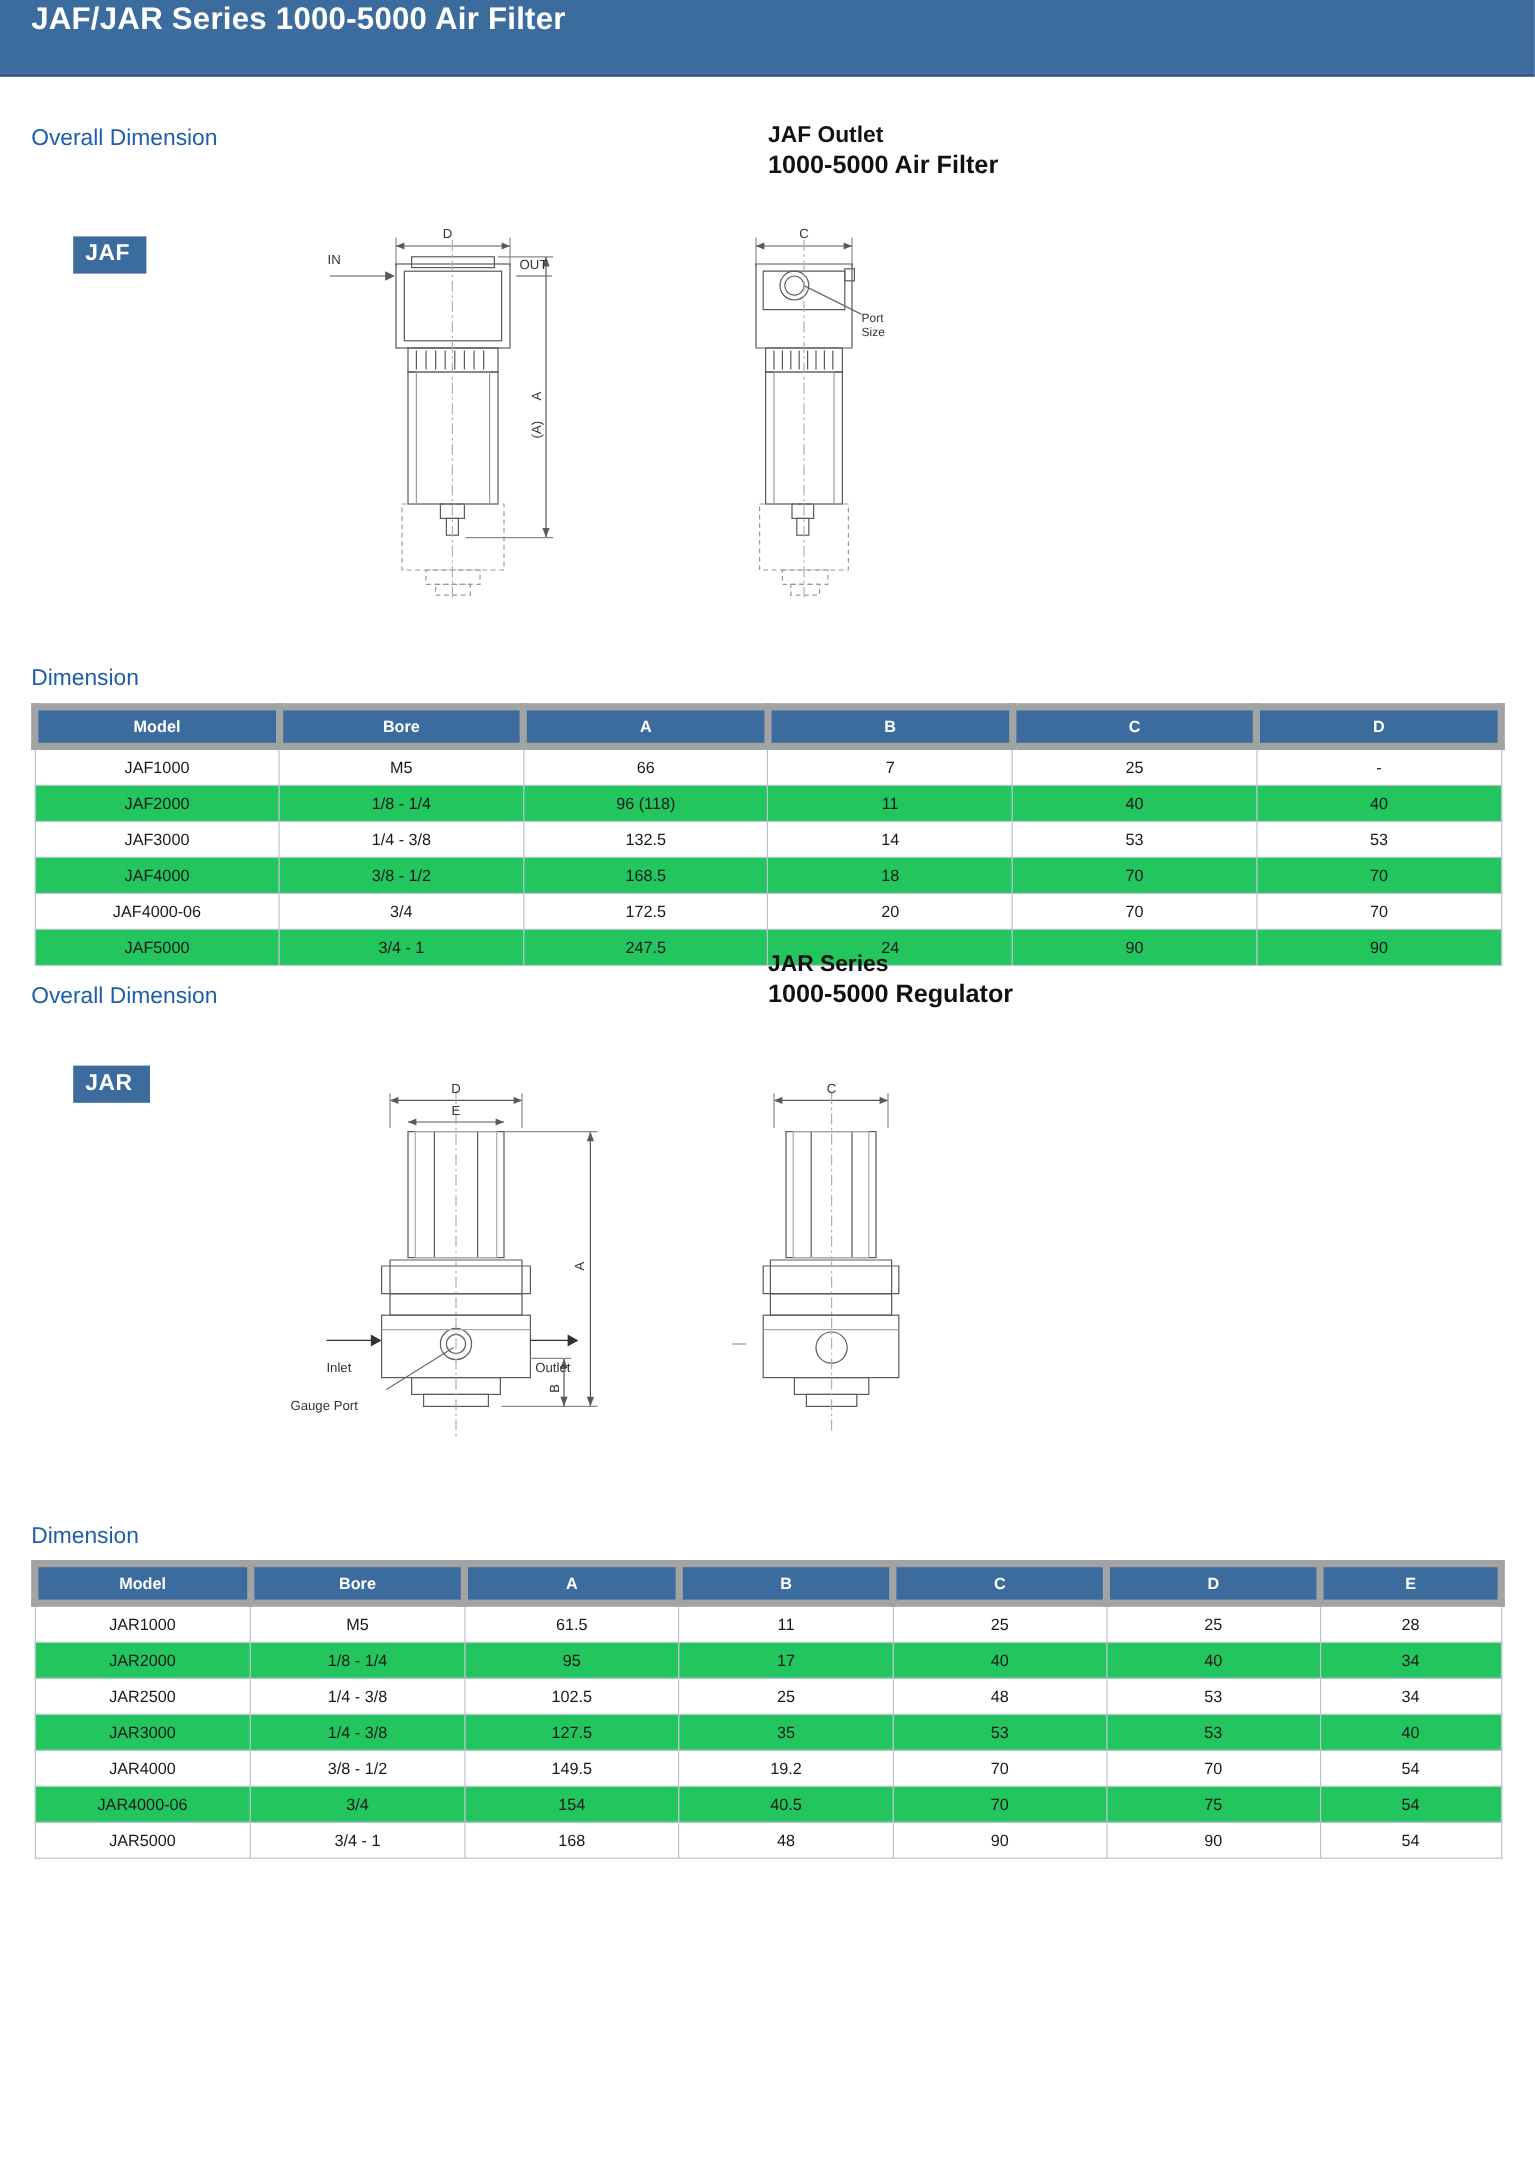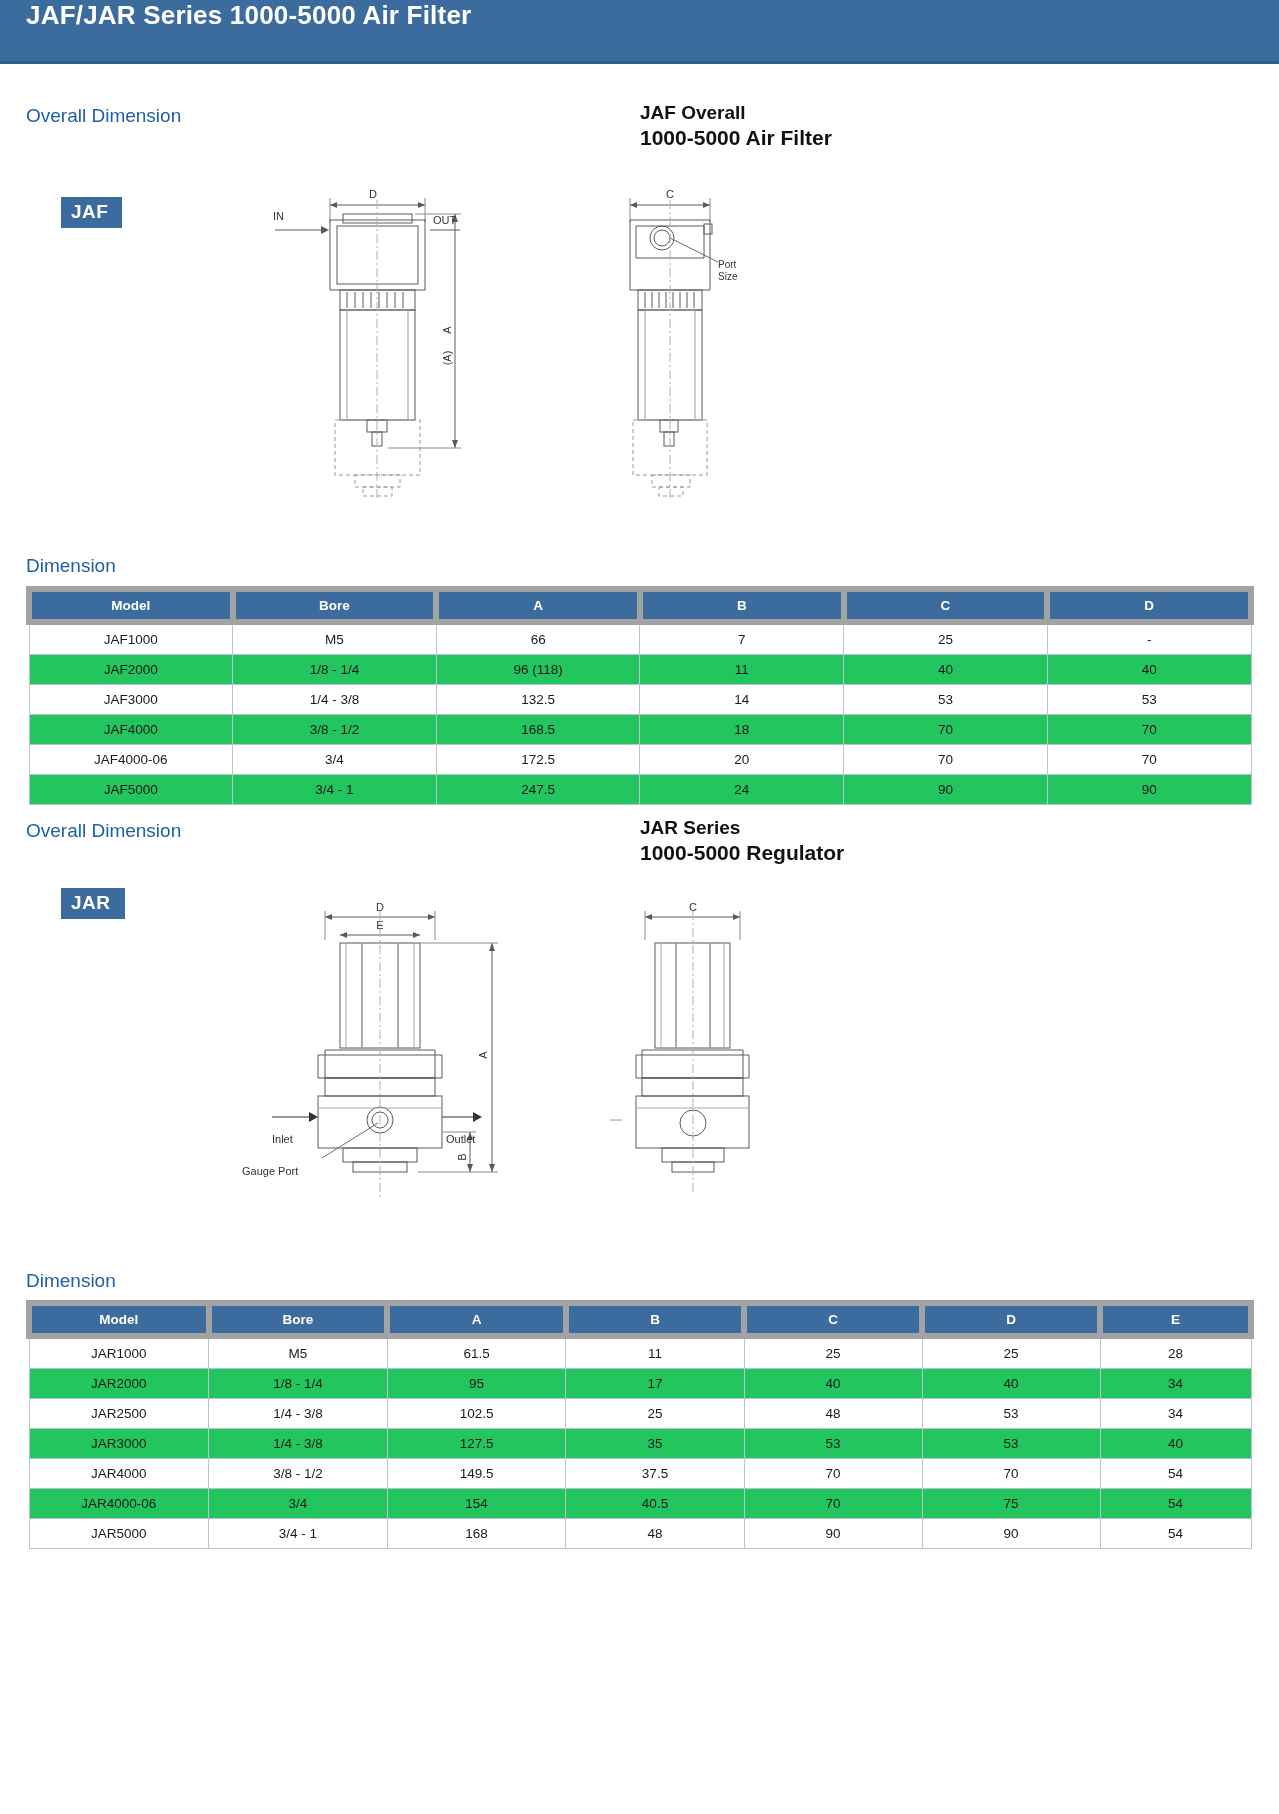--- a/index.html
+++ b/index.html
@@ -119,21 +119,21 @@
 <div class="page">
 
   <div class="header-bar">
     <div class="title">JAF/JAR Series 1000-5000 Air Filter</div>
   </div>
   <div class="header-rule"></div>
 
   <div class="sec-heading" style="left:26px; top:105px;">Overall Dimension</div>
 
   <div class="series-title" style="left:640px; top:100px;">
-    <span>JAF Overall</span>
+    <span>JAF Outlet</span>
     <span class="sub">1000-5000 Air Filter</span>
   </div>
 
   <div class="badge" style="left:26px; top:197px;">JAF</div>
 
   <svg class="drawing" style="left:255px; top:180px;" width="310" height="400" viewBox="0 0 310 400">
     <g fill="none" stroke="#5a5a5a" stroke-width="1">
 
       <line x1="75" y1="25" x2="170" y2="25"></line>
       <path d="M75 25 l7 -3 l0 6 z" fill="#5a5a5a" stroke="none"></path>
@@ -292,21 +292,21 @@
         <td>247.5</td>
         <td>24</td>
         <td>90</td>
         <td>90</td>
       </tr>
     </tbody>
   </table>
 
   <div class="sec-heading" style="left:26px; top:820px;">Overall Dimension</div>
 
-  <div class="series-title" style="left:640px; top:815px;">
+  <div class="series-title" style="left:640px; top:791px;">
     <span>JAR Series</span>
     <span class="sub">1000-5000 Regulator</span>
   </div>
 
   <div class="badge" style="left:26px; top:888px;">JAR</div>
 
   <svg class="drawing" style="left:230px; top:895px;" width="330" height="340" viewBox="0 0 330 340">
     <g fill="none" stroke="#5a5a5a" stroke-width="1">
 
       <line x1="95" y1="22" x2="205" y2="22"></line>
@@ -441,21 +441,21 @@
         <td>127.5</td>
         <td>35</td>
         <td>53</td>
         <td>53</td>
         <td>40</td>
       </tr>
       <tr>
         <td>JAR4000</td>
         <td>3/8 - 1/2</td>
         <td>149.5</td>
-        <td>37.5</td>
+        <td>19.2</td>
         <td>70</td>
         <td>70</td>
         <td>54</td>
       </tr>
       <tr class="alt">
         <td>JAR4000-06</td>
         <td>3/4</td>
         <td>154</td>
         <td>40.5</td>
         <td>70</td>

